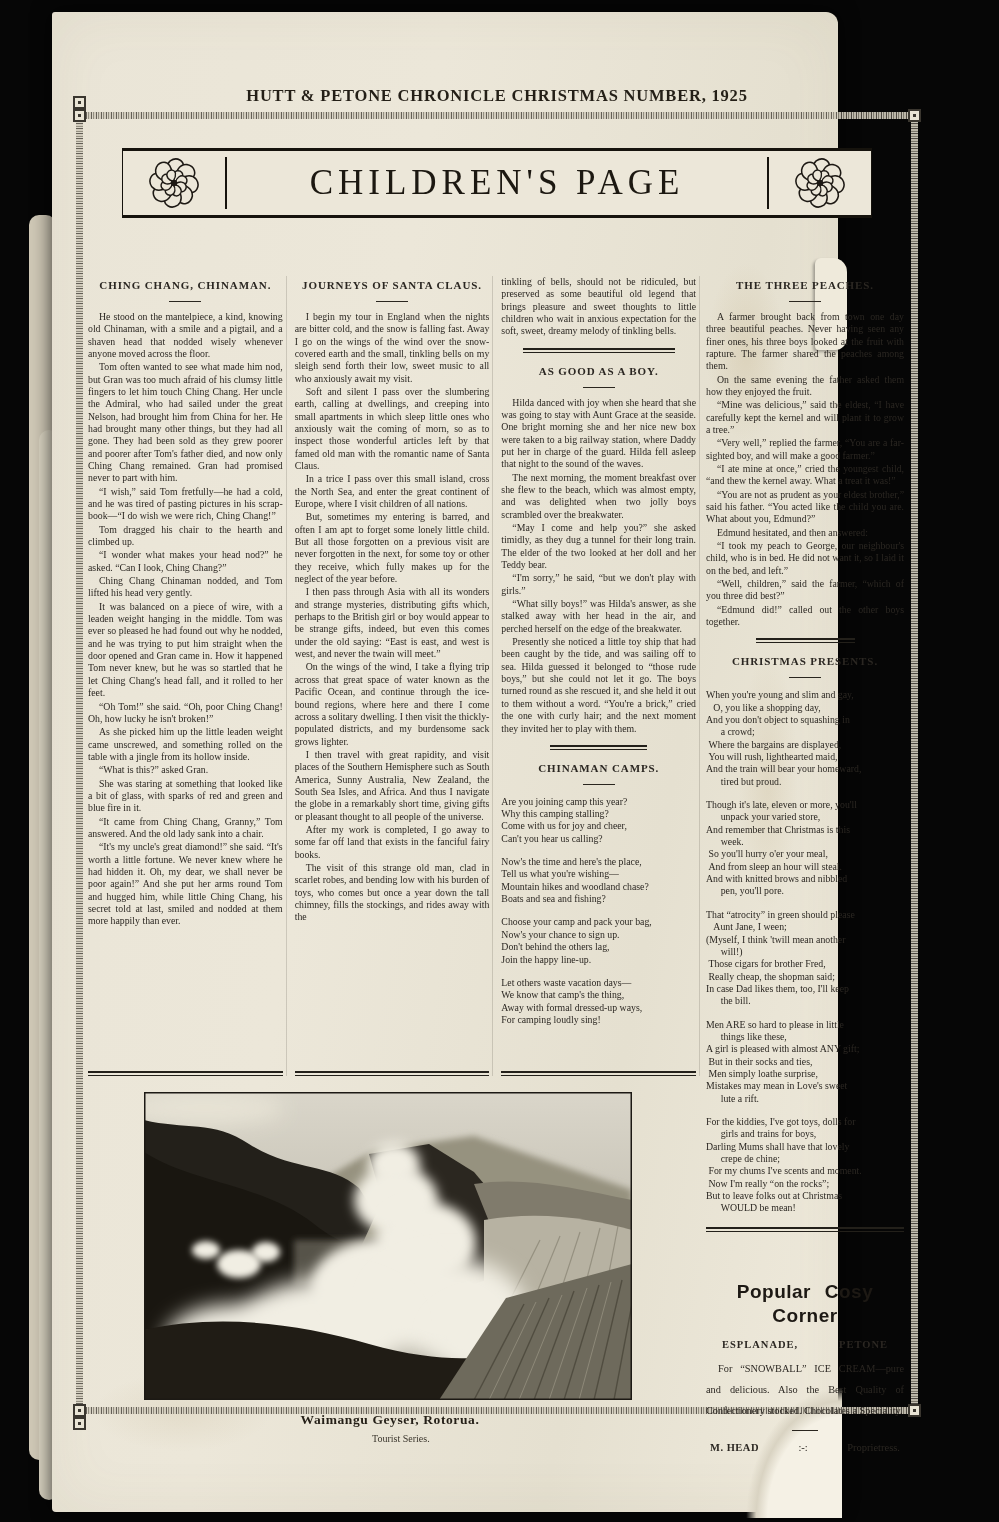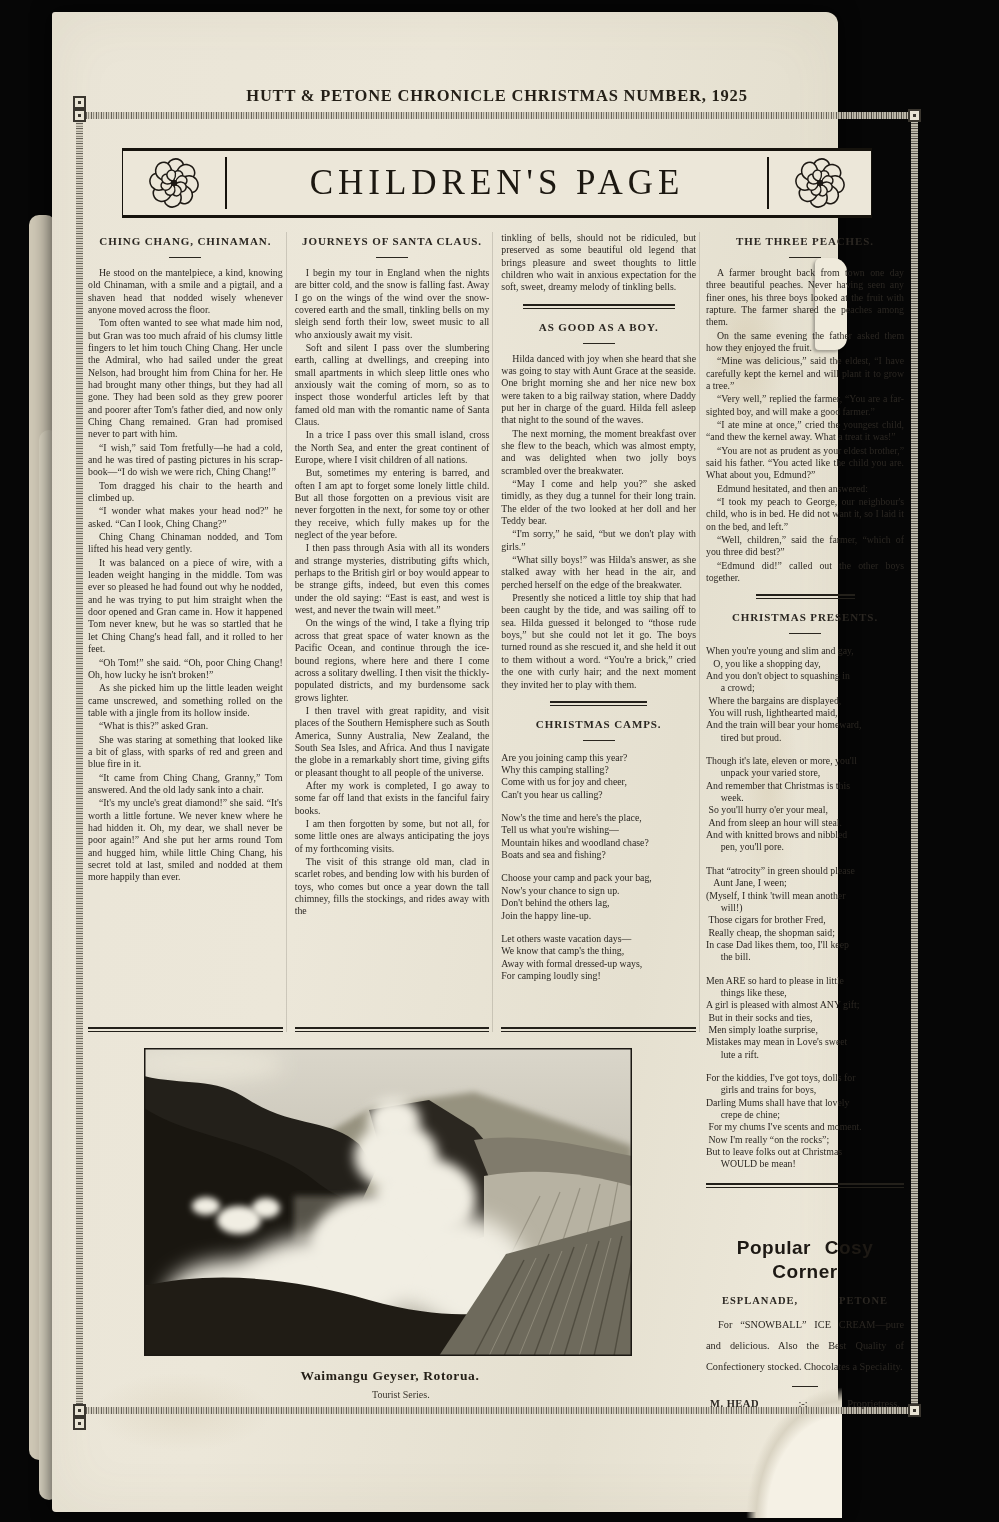--- a/index.html
+++ b/index.html
@@ -52,21 +52,21 @@
   .banner-cell{width:102px;display:flex;align-items:center;justify-content:center;}
   .banner-cell.lft{border-right:2px solid #16130d;}
   .banner-cell.rgt{border-left:2px solid #16130d;}
   .banner-title{flex:1;display:flex;align-items:center;justify-content:center;
     font-size:35px;letter-spacing:5px;color:#1c1811;}
 
   
   .content{position:absolute;left:12px;top:120px;width:818px;display:flex;}
   .left-sec{width:612px;}
   .cols3{display:flex;gap:8px;}
-  .col{width:196px;font-size:9.8px;line-height:1.26;text-align:justify;color:#2b2722;}
+  .col{width:196px;font-size:9.8px;line-height:1.26;text-align:justify;color:#2b2722;margin-top:44px;}
   .colA{height:800px;display:flex;flex-direction:column;overflow:hidden;
     border-right:1px solid rgba(60,55,45,.18);padding-right:3px;}
   .col4{width:198px;height:1178px;margin-left:6px;display:flex;flex-direction:column;overflow:hidden;}
   .art-head{font-size:11px;font-weight:bold;text-align:center;letter-spacing:.9px;margin:3px 0 0;}
   .hrule{width:32px;border-top:1.3px solid #2a261f;margin:8px auto 9px;}
   .para{margin:0 0 1px;text-indent:11px;}
   .noind .para{text-indent:0;}
   .sep{border-top:2.5px solid #23201a;border-bottom:1px solid #23201a;height:2px;margin:9px auto;}
   .sep.w70{width:78%;} .sep.w45{width:50%;}
   .endrule{border-top:2px solid #23201a;border-bottom:1px solid #23201a;height:2px;margin-top:auto;}
@@ -190,21 +190,20 @@
             <div class="hrule"></div>
             <div>
                 <p class="para">I begin my tour in England when the nights are bitter cold, and the snow is falling fast. Away I go on the wings of the wind over the snow-covered earth and the small, tinkling bells on my sleigh send forth their low, sweet music to all who anxiously await my visit.</p>
                 <p class="para">Soft and silent I pass over the slumbering earth, calling at dwellings, and creeping into small apartments in which sleep little ones who anxiously wait the coming of morn, so as to inspect those wonderful articles left by that famed old man with the romantic name of Santa Claus.</p>
                 <p class="para">In a trice I pass over this small island, cross the North Sea, and enter the great continent of Europe, where I visit children of all nations.</p>
                 <p class="para">But, sometimes my entering is barred, and often I am apt to forget some lonely little child.  But all those forgotten on a previous visit are never forgotten in the next, for some toy or other they receive, which fully makes up for the neglect of the year before.</p>
                 <p class="para">I then pass through Asia with all its wonders and strange mysteries, distributing gifts which, perhaps to the British girl or boy would appear to be strange gifts, indeed, but even this comes under the old saying: “East is east, and west is west, and never the twain will meet.”</p>
                 <p class="para">On the wings of the wind, I take a flying trip across that great space of water known as the Pacific Ocean, and continue through the ice-bound regions, where here and there I come across a solitary dwelling.  I then visit the thickly-populated districts, and my burdensome sack grows lighter.</p>
                 <p class="para">I then travel with great rapidity, and visit places of the Southern Hemisphere such as South America, Sunny Australia, New Zealand, the South Sea Isles, and Africa.  And thus I navigate the globe in a remarkably short time, giving gifts or pleasant thought to all people of the universe.</p>
                 <p class="para">After my work is completed, I go away to some far off land that exists in the fanciful fairy books.</p>
-                <p class="para">I am then forgotten by some, but not all, for some little ones are always anticipating the joys of my forthcoming visits.</p>
                 <p class="para">The visit of this strange old man, clad in scarlet robes, and bending low with his burden of toys, who comes but once a year down the tall chimney, fills the stockings, and rides away with the</p>
               </div>
             <div class="endrule"></div>
           </div>
 
           <div class="col colA">
             <div class="noind">
                 <p class="para">tinkling of bells, should not be ridiculed, but preserved as some beautiful old legend that brings pleasure and sweet thoughts to little children who wait in anxious expectation for the soft, sweet, dreamy melody of tinkling bells.</p>
               </div>
             <div class="sep w70"></div>
@@ -212,21 +211,21 @@
             <div class="hrule"></div>
             <div>
                 <p class="para">Hilda danced with joy when she heard that she was going to stay with Aunt Grace at the seaside.  One bright morning she and her nice new box were taken to a big railway station, where Daddy put her in charge of the guard. Hilda fell asleep that night to the sound of the waves.</p>
                 <p class="para">The next morning, the moment breakfast over she flew to the beach, which was almost empty, and was delighted when two jolly boys scrambled over the breakwater.</p>
                 <p class="para">“May I come and help you?” she asked timidly, as they dug a tunnel for their long train.  The elder of the two looked at her doll and her Teddy bear.</p>
                 <p class="para">“I'm sorry,” he said, “but we don't play with girls.”</p>
                 <p class="para">“What silly boys!” was Hilda's answer, as she stalked away with her head in the air, and perched herself on the edge of the breakwater.</p>
                 <p class="para">Presently she noticed a little toy ship that had been caught by the tide, and was sailing off to sea.  Hilda guessed it belonged to “those rude boys,” but she could not let it go.  The boys turned round as she rescued it, and she held it out to them without a word. “You're a brick,” cried the one with curly hair; and the next moment they invited her to play with them.</p>
               </div>
             <div class="sep w45"></div>
-            <h3 class="art-head">CHRISTMAS CAMPS.</h3>
+            <h3 class="art-head">CHINAMAN CAMPS.</h3>
             <div class="hrule"></div>
             <div class="poem">
                 <div class="pline">Are you joining camp this year?</div>
                 <div class="pline">Why this camping stalling?</div>
                 <div class="pline">Come with us for joy and cheer,</div>
                 <div class="pline">Can't you hear us calling?</div>
                 <div class="pline"></div>
                 <div class="pline">Now's the time and here's the place,</div>
                 <div class="pline">Tell us what you're wishing—</div>
                 <div class="pline">Mountain hikes and woodland chase?</div>

